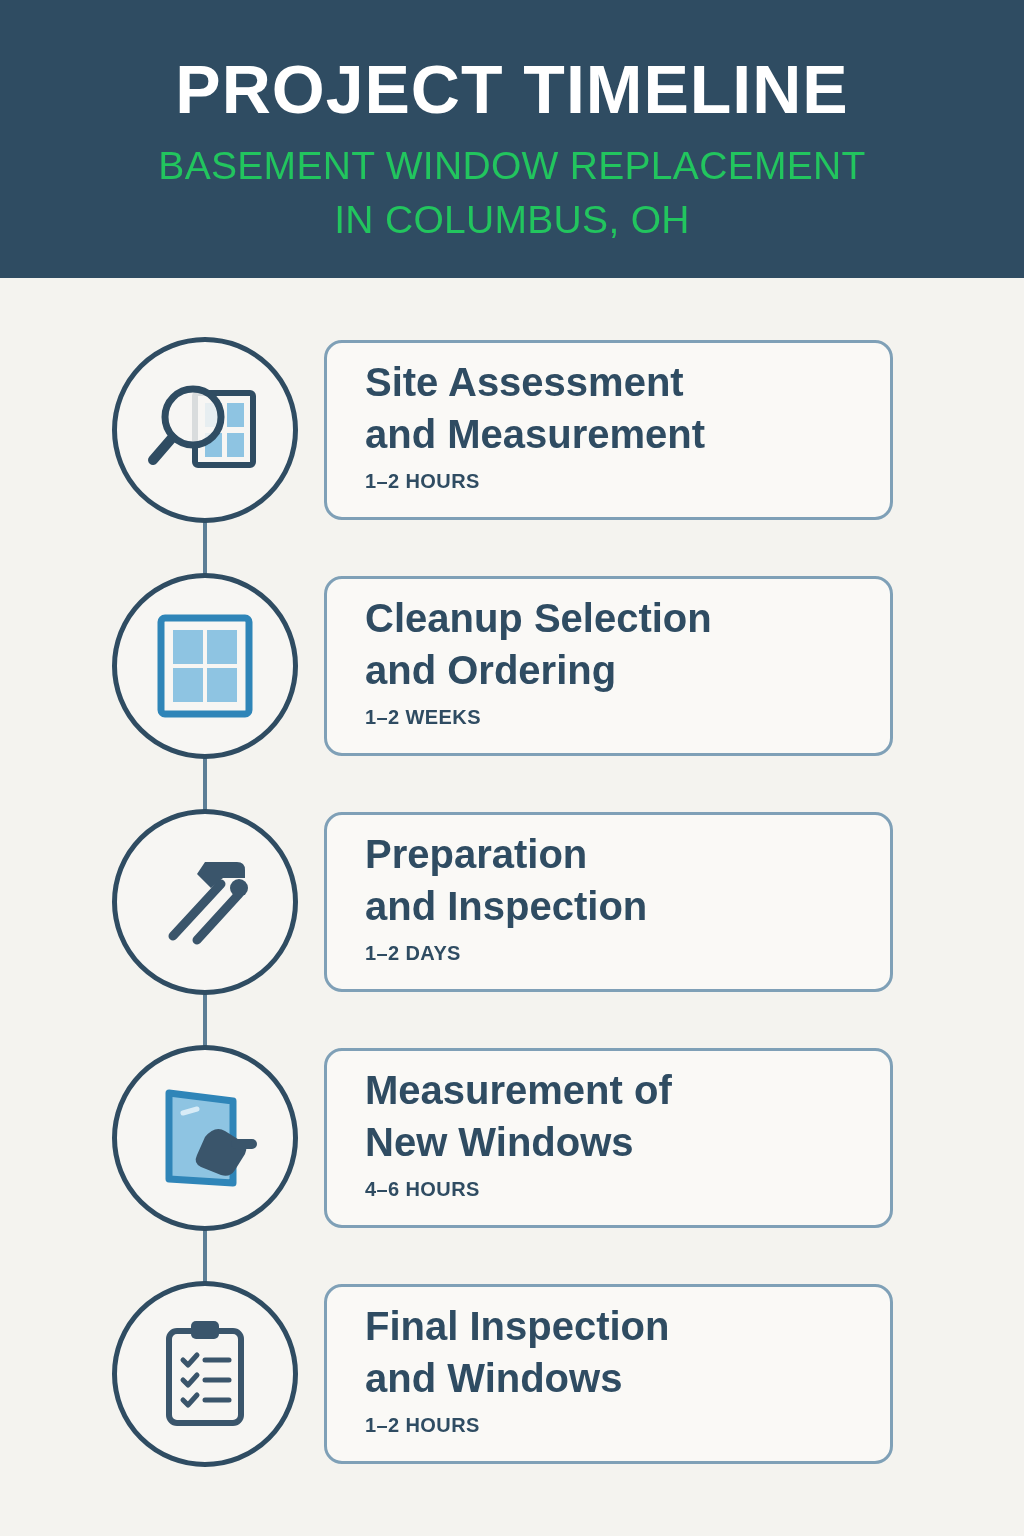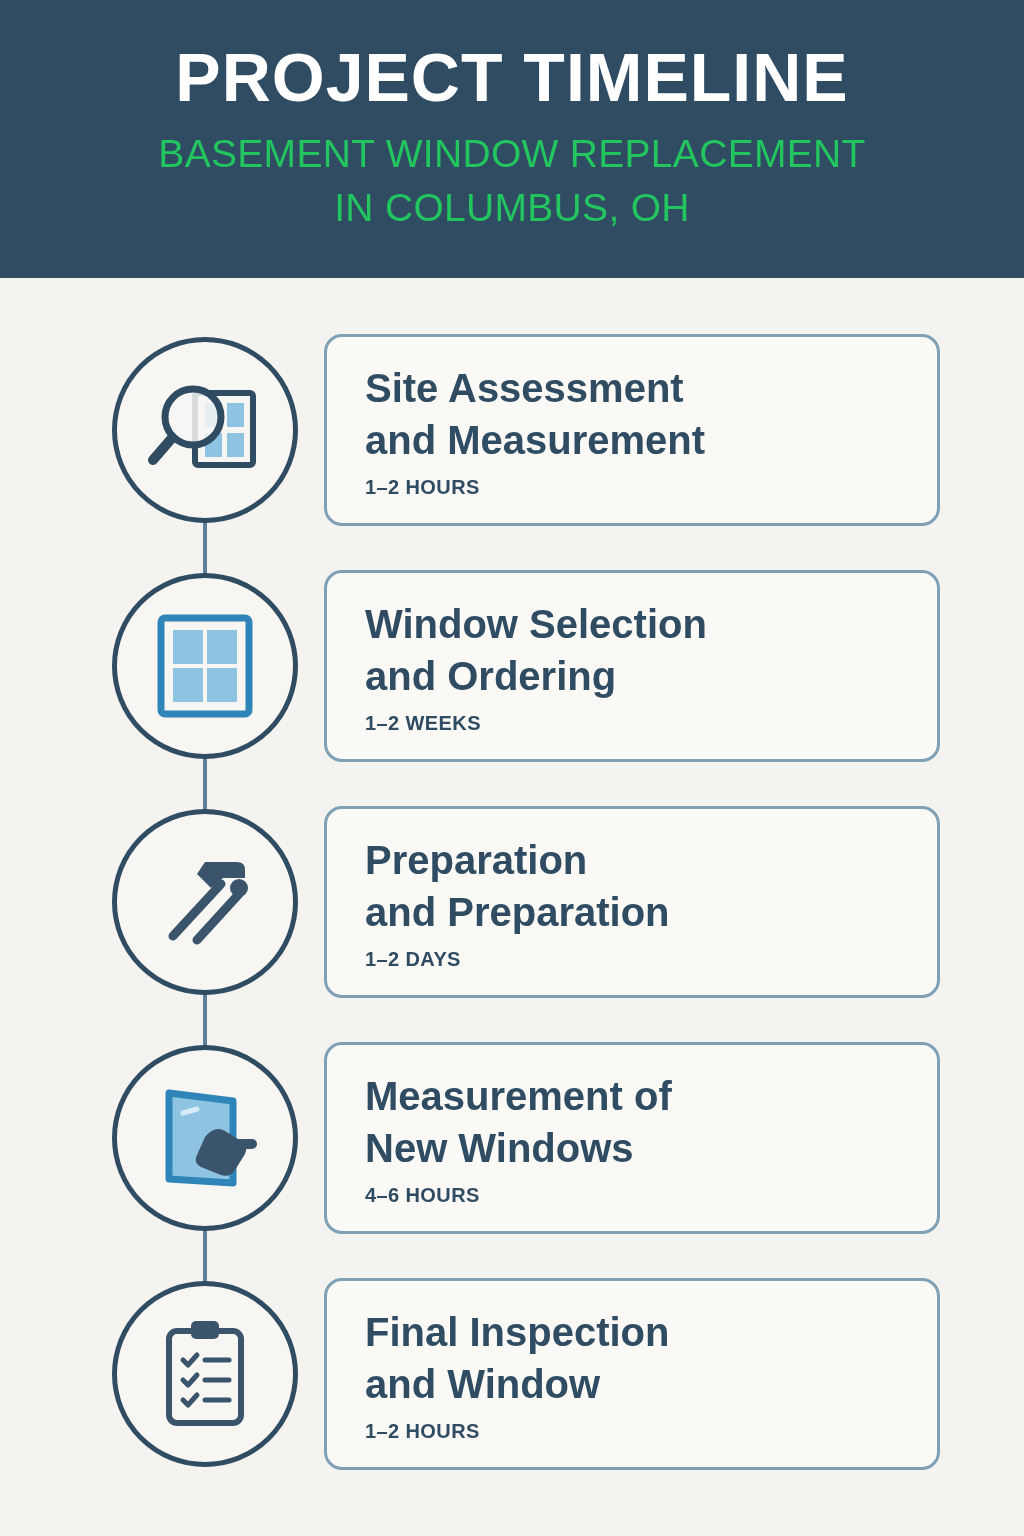--- a/index.html
+++ b/index.html
@@ -17,21 +17,21 @@
 
   
   .header {
     width: 1024px;
     height: 278px;
     background: #2f4c62;
     display: flex;
     flex-direction: column;
     align-items: center;
     justify-content: flex-start;
-    padding-top: 42px;
+    padding-top: 54px;
     box-sizing: border-box;
   }
   .header-title {
     color: #ffffff;
     font-size: 68px;
     font-weight: bold;
     letter-spacing: 1px;
     line-height: 1.05;
     text-align: center;
     margin: 0;
@@ -83,27 +83,27 @@
     align-items: center;
     justify-content: center;
     flex: 0 0 auto;
     z-index: 3;
     box-sizing: border-box;
   }
 
   .card {
     position: relative;
     margin-left: 26px;
-    width: 616px;
+    width: 569px;
     min-height: 176px;
     border: 3px solid #7fa0b7;
     border-radius: 18px;
     background: #faf9f6;
     box-sizing: border-box;
-    padding: 26px 30px 24px 38px;
+    padding: 14px 30px 24px 38px;
     display: flex;
     flex-direction: column;
     justify-content: center;
     z-index: 2;
   }
   .card-title {
     color: #2f4c62;
     font-size: 40px;
     font-weight: bold;
     line-height: 1.28;
@@ -168,21 +168,21 @@
           <rect x="8" y="8" width="88" height="96" rx="4" fill="none" stroke="#2f85b8" stroke-width="7"></rect>
           <rect x="20" y="20" width="30" height="34" fill="#8ec4e2"></rect>
           <rect x="54" y="20" width="30" height="34" fill="#8ec4e2"></rect>
           <rect x="20" y="58" width="30" height="34" fill="#8ec4e2"></rect>
           <rect x="54" y="58" width="30" height="34" fill="#8ec4e2"></rect>
         </svg>
       </span>
     </div>
     <div class="card">
       <div class="card-title">
-        <div>Window Selection</div>
+        <div>Cleanup Selection</div>
         <div>and Ordering</div>
       </div>
       <div class="card-duration">1–2 WEEKS</div>
     </div>
   </div>
 
   <div class="step">
     <div class="node">
       <span>
         <svg width="116" height="116" viewBox="0 0 116 116">
@@ -191,21 +191,21 @@
             <line x1="92" y1="50" x2="50" y2="96"></line>
           </g>
           <path d="M58 18 L90 18 Q98 18 98 26 L98 34 L76 34 L64 44 L50 30 Z" fill="#3a556b"></path>
           <circle cx="92" cy="44" r="9" fill="#3a556b"></circle>
         </svg>
       </span>
     </div>
     <div class="card">
       <div class="card-title">
         <div>Preparation</div>
-        <div>and Preparation</div>
+        <div>and Inspection</div>
       </div>
       <div class="card-duration">1–2 DAYS</div>
     </div>
   </div>
 
   <div class="step">
     <div class="node">
       <span>
         <svg width="116" height="118" viewBox="0 0 116 118">
           <path d="M22 14 L86 22 L86 104 L22 100 Z" fill="#8ec4e2" stroke="#2f85b8" stroke-width="7" stroke-linejoin="round"></path>
@@ -237,19 +237,19 @@
             <line x1="50" y1="65" x2="74" y2="65"></line>
             <polyline points="28,85 33,90 42,80"></polyline>
             <line x1="50" y1="85" x2="74" y2="85"></line>
           </g>
         </svg>
       </span>
     </div>
     <div class="card">
       <div class="card-title">
         <div>Final Inspection</div>
-        <div>and Window</div>
+        <div>and Windows</div>
       </div>
       <div class="card-duration">1–2 HOURS</div>
     </div>
   </div>
 
 </div>
 
 </body></html>

